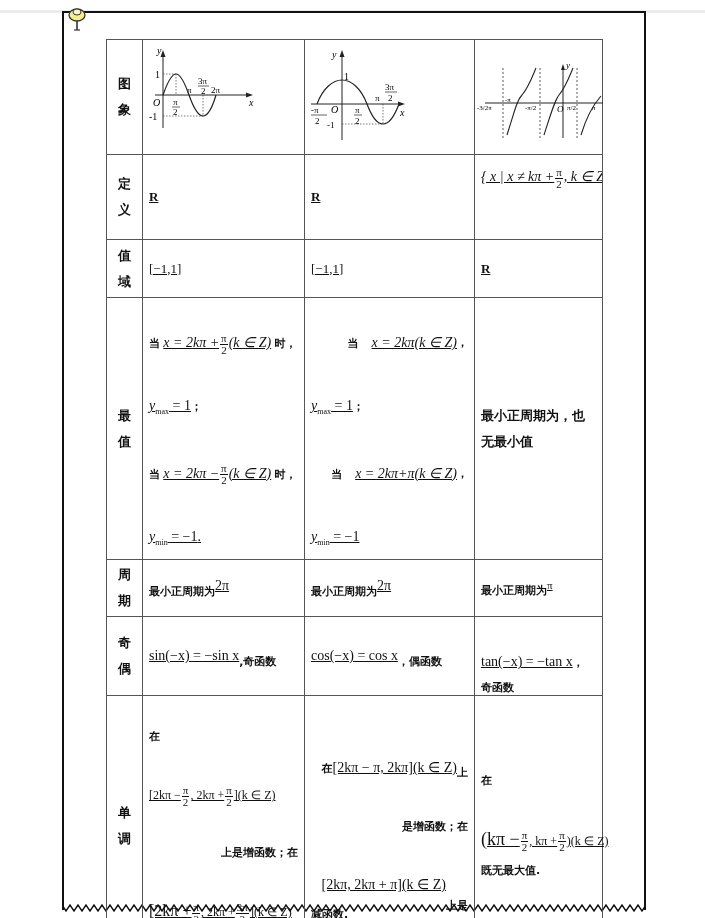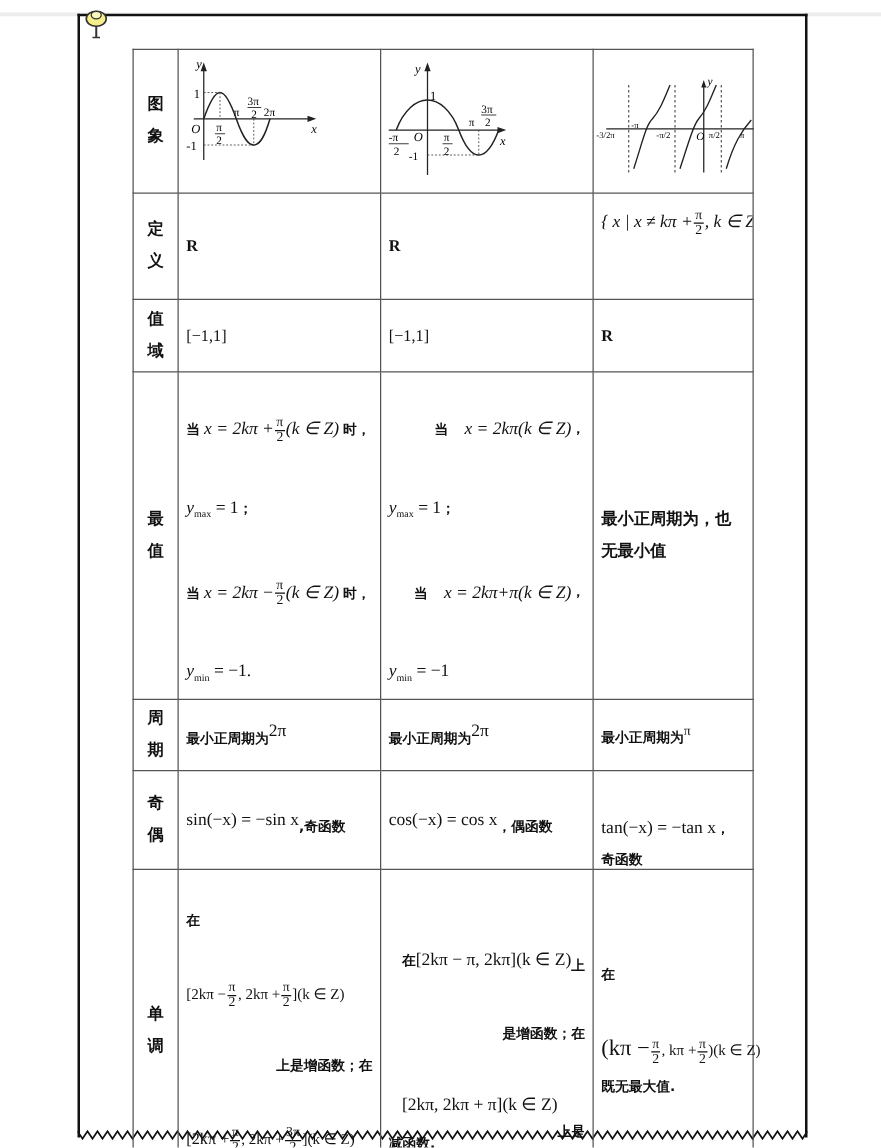--- a/index.html
+++ b/index.html
@@ -28,21 +28,21 @@
     vertical-align: middle;
     padding: 0 6px;
     font-size: 13px;
   }
   td.head {
     width: 24px; padding: 0 4px; text-align: center;
     font-family: "DejaVu Sans", sans-serif; font-weight: bold; font-size: 11px;
     line-height: 26px;
   }
   .cn { font-family: "DejaVu Sans", sans-serif; font-weight: bold; font-size: 11px; }
-  .m { font-family: "Liberation Serif", serif; font-size: 14px; }
+  .m { font-family: "Liberation Serif", serif; font-size: 14px; text-decoration: underline; }
   .i { font-style: italic; }
   .b { font-weight: bold; }
   .frac { display: inline-block; vertical-align: middle; text-align: center; font-size: 11px; line-height: 11px; margin: 0 1px; }
   .frac .num { display: block; border-bottom: 1px solid #111; padding: 0 1px; }
   .frac .den { display: block; }
   .big { font-size: 18px; }
   .line { display: block; line-height: 34px; margin-top: 28px; }
   .justify { display: flex; justify-content: flex-end; }
   svg text { font-family: "Liberation Serif", serif; }
 </style>
@@ -232,21 +232,21 @@
       <div class="line" style="white-space:nowrap; font-size:12px"><span class="m" style="font-size:12px">[2kπ −</span><span class="frac"><span class="num">π</span><span class="den">2</span></span><span class="m" style="font-size:12px">, 2kπ +</span><span class="frac"><span class="num">π</span><span class="den">2</span></span><span class="m" style="font-size:12px">](k ∈ Z)</span></div>
       <div class="line justify cn" style="line-height:26px">
         <span>上</span>
             <span>是</span>
             <span>增</span>
             <span>函</span>
             <span>数</span>
             <span>；</span>
             <span>在</span>
       </div>
-      <div class="line" style="white-space:nowrap"><span class="m" style="font-size:13px">[2kπ +</span><span class="frac"><span class="num">π</span><span class="den">2</span></span><span class="m" style="font-size:12px">, 2kπ +</span><span class="frac"><span class="num">3π</span><span class="den">2</span></span><span class="m" style="font-size:12px">](k ∈ Z)</span></div>
+      <div class="line" style="white-space:nowrap"><span class="m" style="font-size:16px">[2kπ +</span><span class="frac"><span class="num">π</span><span class="den">2</span></span><span class="m" style="font-size:12px">, 2kπ +</span><span class="frac"><span class="num">3π</span><span class="den">2</span></span><span class="m" style="font-size:12px">](k ∈ Z)</span></div>
       <div class="cn" style="line-height:26px">上是减函数.</div>
     </td>
     <td>
       <div class="line justify">
             <span><span class="cn">在</span><span class="m">[2kπ − π, 2kπ](k ∈ Z)</span></span>
             <span class="cn" style="position:relative; top:5px">上</span>
           </div>
       <div class="line justify cn" style="line-height:26px">
         <span>是</span>
             <span>增</span>

